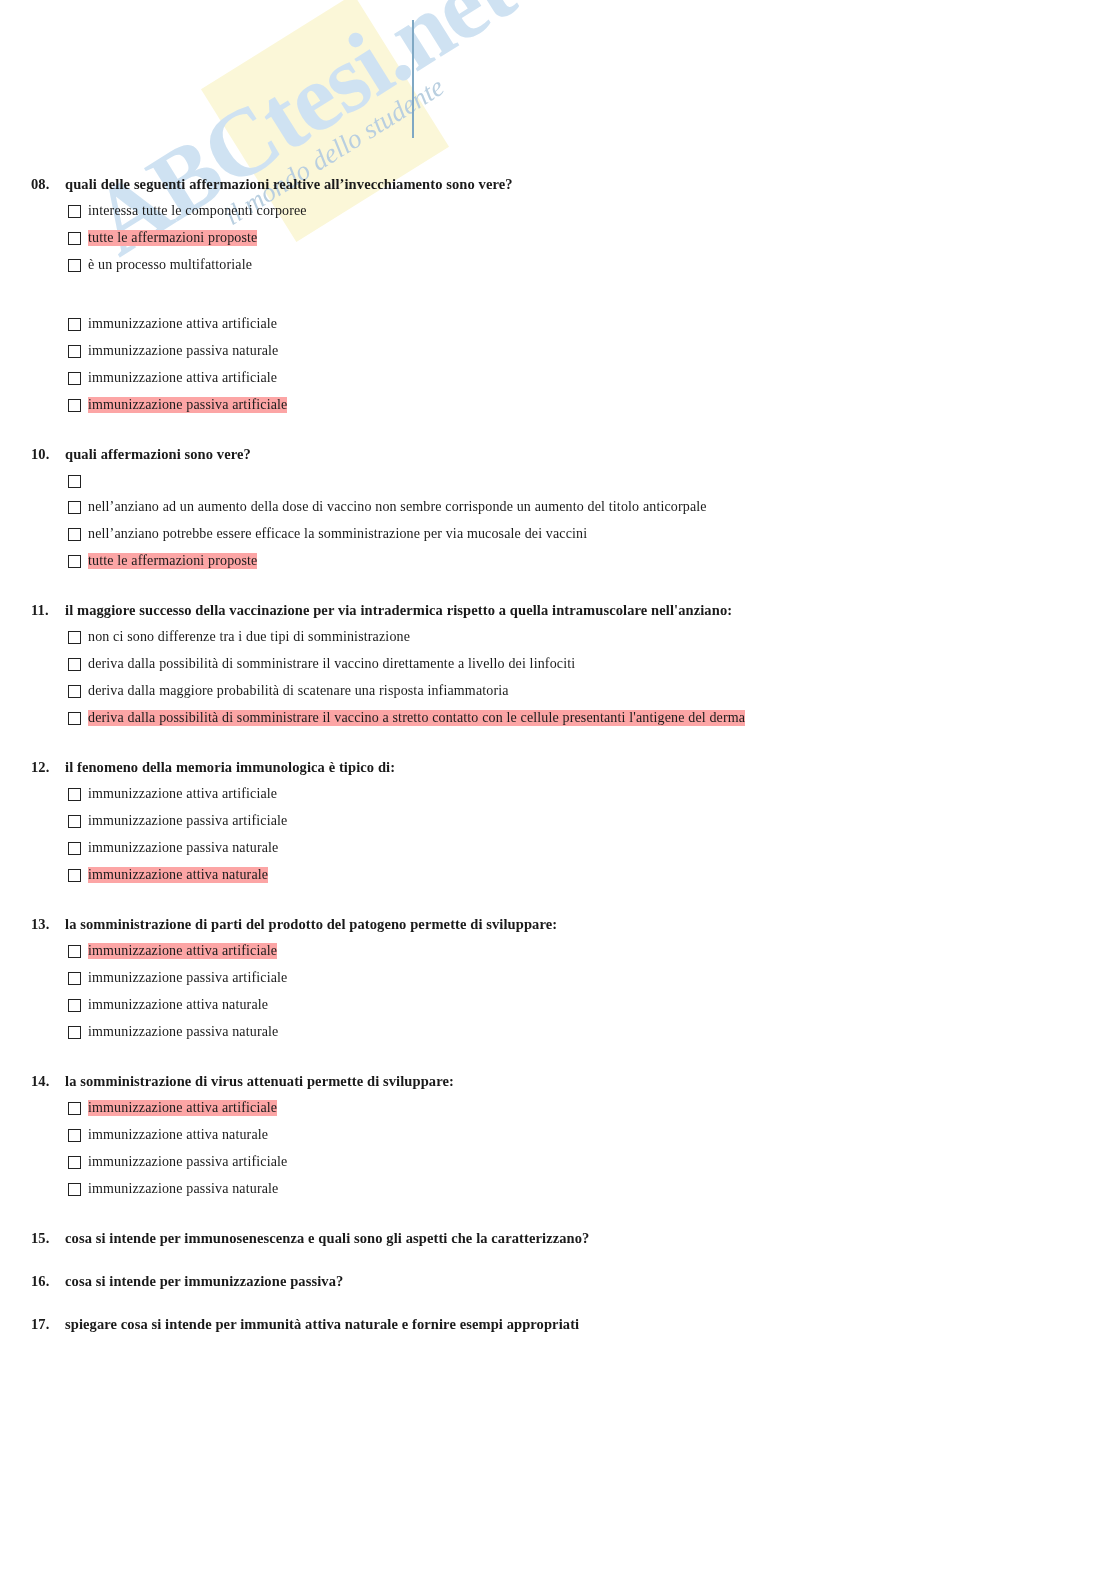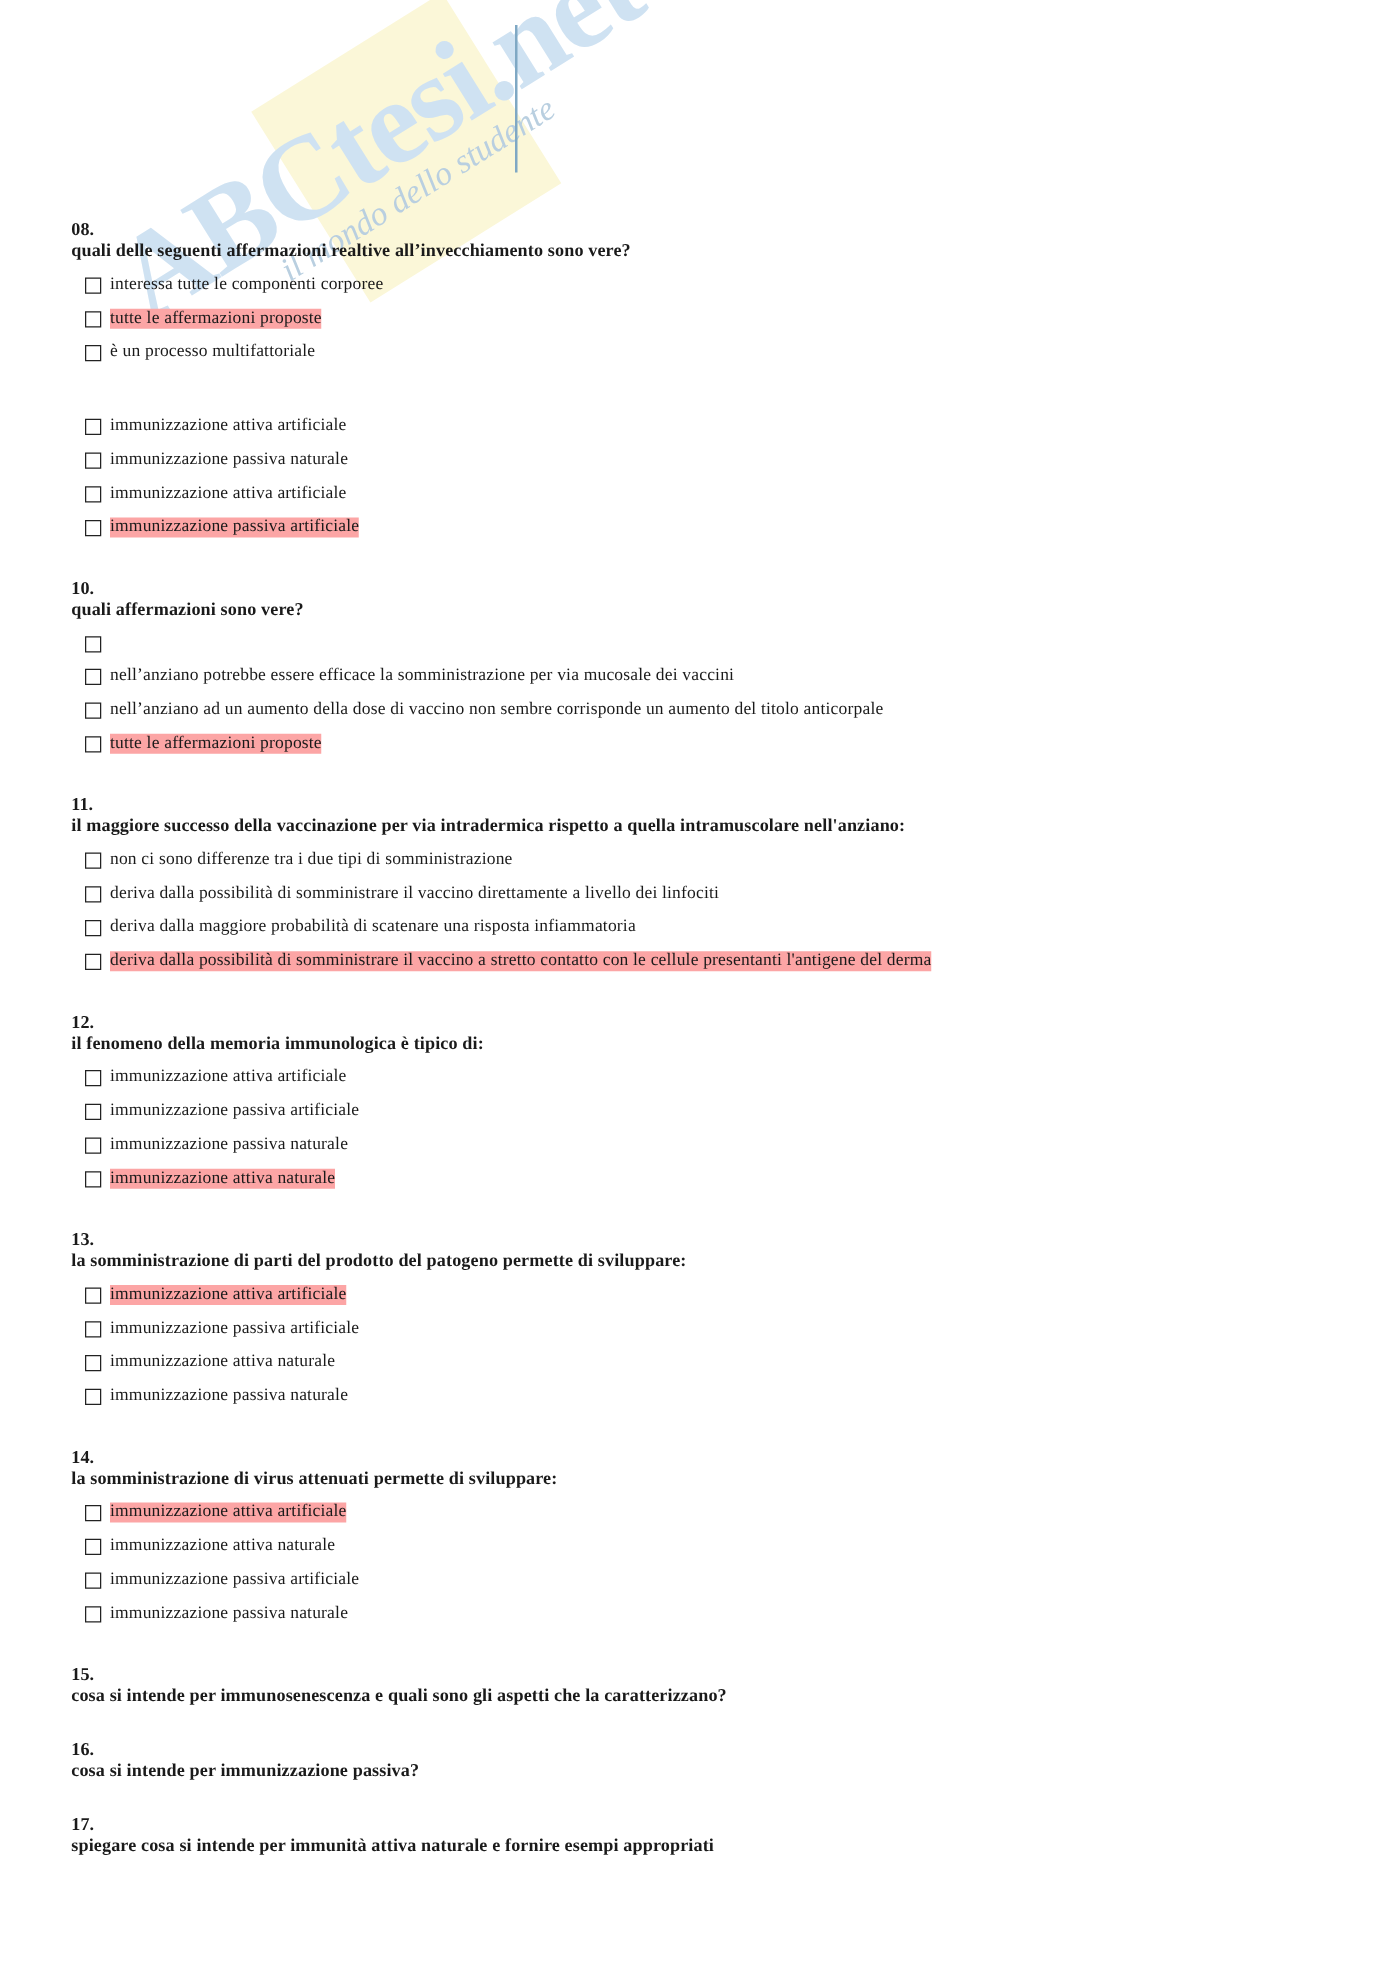--- a/index.html
+++ b/index.html
@@ -78,22 +78,21 @@
   }
   .qblock {
     margin: 0 0 0 0;
   }
   .qhead {
     display: flex;
     align-items: baseline;
     font-weight: bold;
     font-size: 14.5px;
     letter-spacing: 0.1px;
-    margin-left: 57px;
-    flex-direction: column;
+    margin-left: 31px;
   }
   .qnum {
     width: 34px;
     flex: none;
   }
   .qtext {
     flex: 1;
   }
   .options {
     margin: 10px 0 0 0;
@@ -185,25 +184,25 @@
         <div class="qhead">
           <span class="qnum">10.</span>
           <span class="qtext">quali affermazioni sono vere?</span>
         </div>
         <div class="options">
           <div class="opt">
             <span class="cb"></span>
           </div>
           <div class="opt">
             <span class="cb"></span>
+            <span class="opt-label">nell’anziano ad un aumento della dose di vaccino non sembre corrisponde un aumento del titolo anticorpale</span>
+          </div>
+          <div class="opt">
+            <span class="cb"></span>
             <span class="opt-label">nell’anziano potrebbe essere efficace la somministrazione per via mucosale dei vaccini</span>
-          </div>
-          <div class="opt">
-            <span class="cb"></span>
-            <span class="opt-label">nell’anziano ad un aumento della dose di vaccino non sembre corrisponde un aumento del titolo anticorpale</span>
           </div>
           <div class="opt hl">
             <span class="cb"></span>
             <span class="opt-label">tutte le affermazioni proposte</span>
           </div>
         </div>
         <div class="gap-md"></div>
       </div>
       <div class="qblock">
         <div class="qhead">

